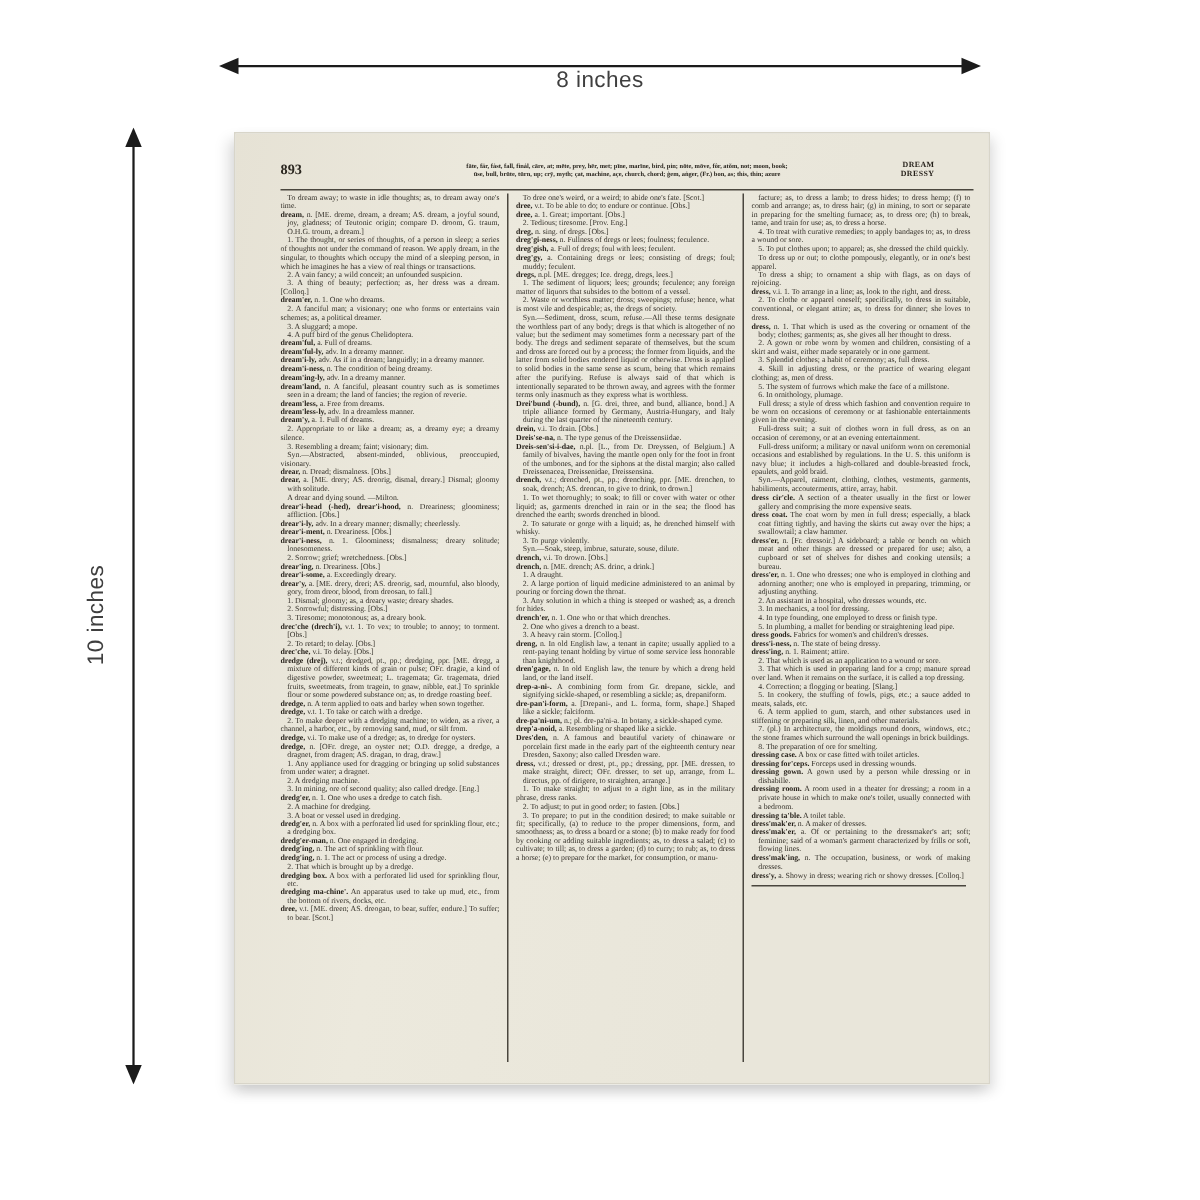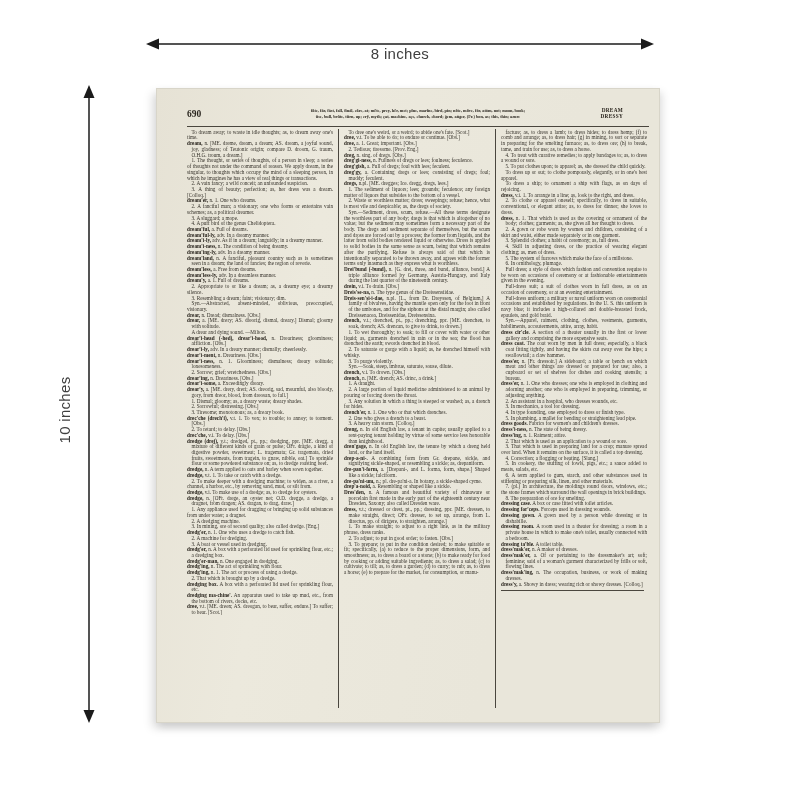--- a/index.html
+++ b/index.html
@@ -63,21 +63,21 @@
   <svg class="v-arrow" width="14" height="638" viewBox="0 0 14 638">
     <line x1="7" y1="9" x2="7" y2="629" stroke="#1b1b1b" stroke-width="1.5"></line>
     <polygon points="7,0 1.5,13 12.5,13" fill="#1b1b1b"></polygon>
     <polygon points="7,638 1.5,625 12.5,625" fill="#1b1b1b"></polygon>
   </svg>
 
   <div class="page">
     <div class="page-inner">
 
       <div class="page-header">
-        <div class="page-number">690</div>
+        <div class="page-number">893</div>
         <div class="pron">
           <div class="pron-scale">
             <div>fāte, fär, fȧst, fall, finȧl, cāre, at; mēte, prey, hēr, met; pīne, marīne, bird, pin; nōte, mōve, fôr, atŏm, not; moon, book;</div>
             <div>ūse, bull, brūte, tūrn, up; crȳ, myth; çat, machine, açe, church, chord; ġem, aṅger, (Fr.) bon, as; this, thin; azure</div>
           </div>
         </div>
         <div class="guide-words">
           <div class="gw-scale">
             <div>DREAM</div>
             <div>DRESSY</div>

